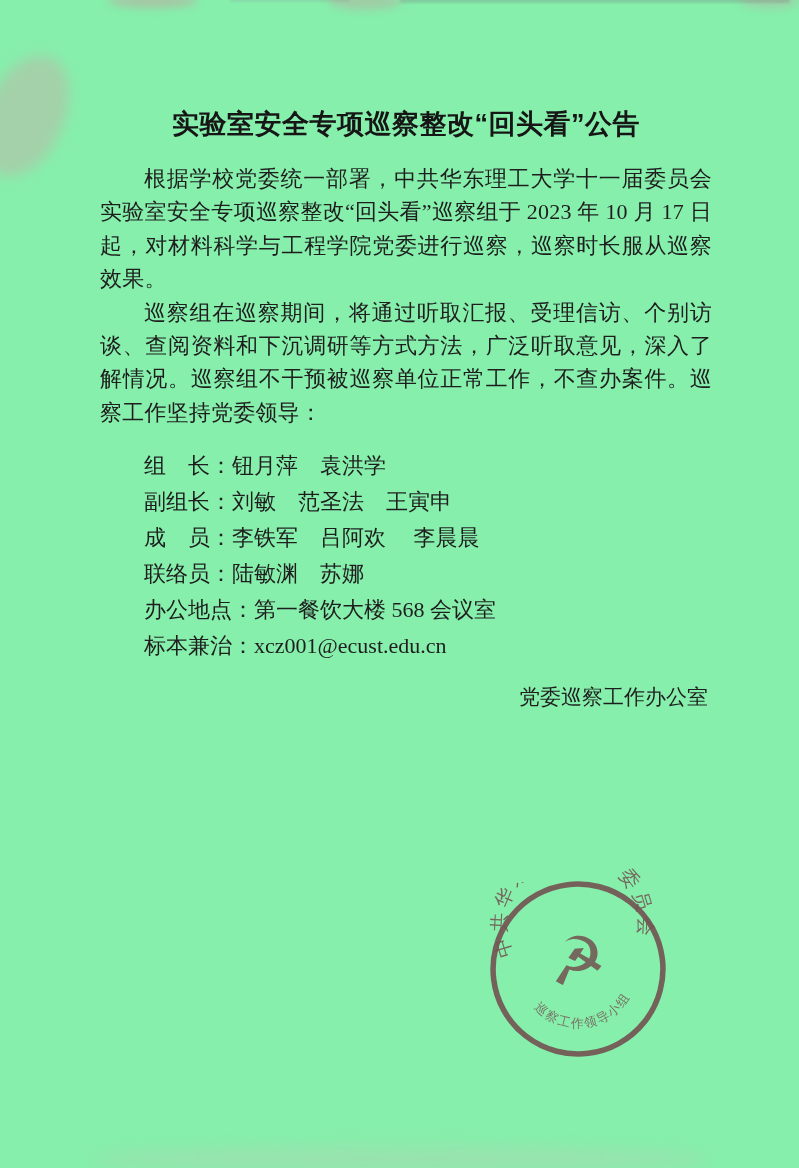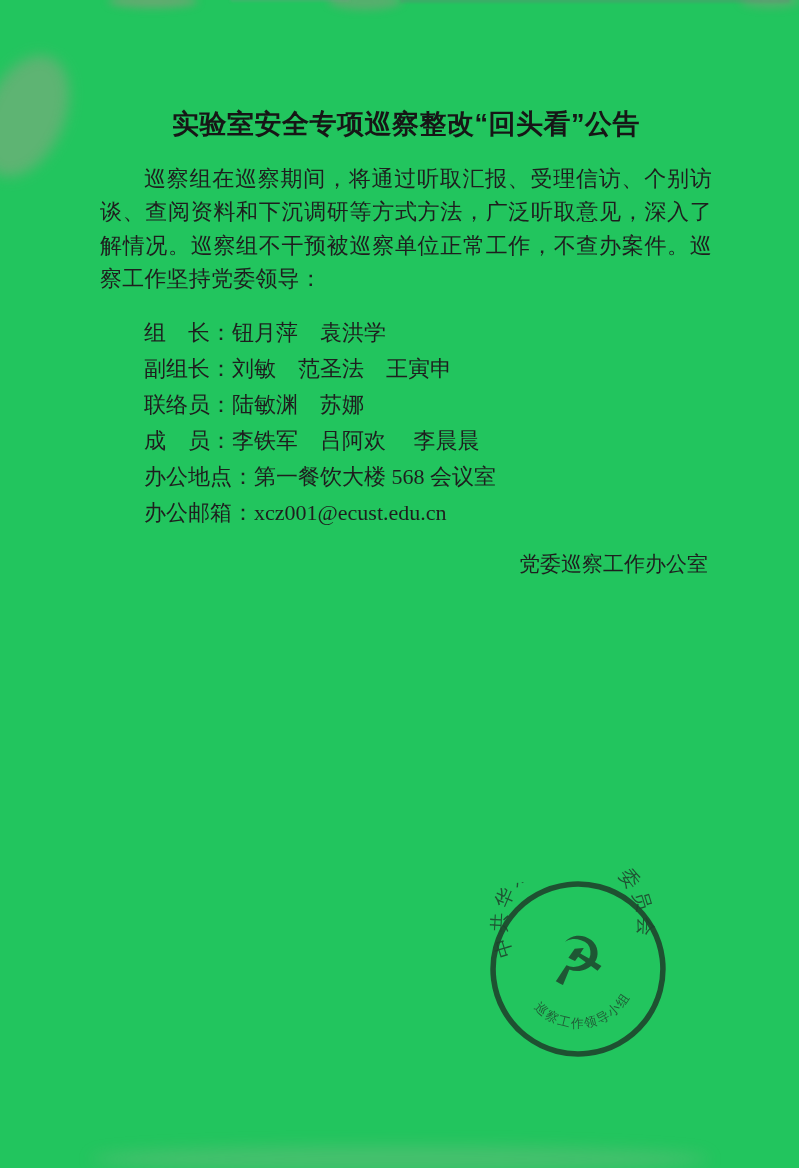--- a/index.html
+++ b/index.html
@@ -1,19 +1,19 @@
 <!DOCTYPE html>
 <html><head>
 <meta charset="utf-8">
 <style>
   html,body{margin:0;padding:0;}
   .page{
     position:relative;
     width:799px;height:1168px;
-    background:#22c55e;
+    background:#86efac;
     overflow:hidden;
     font-family:"Liberation Serif","DejaVu Serif",serif;
     color:#1e1e1e;
     text-decoration:underline;
   }
   
   .smudge{position:absolute;border-radius:50%;filter:blur(4px);pointer-events:none;}
   .smudge.pink-top1{left:108px;top:-6px;width:90px;height:14px;background:rgba(226,120,150,.35);}
   .smudge.pink-top2{left:328px;top:-8px;width:74px;height:18px;background:rgba(226,120,150,.28);}
   .smudge.pink-top3{left:740px;top:-6px;width:60px;height:14px;background:rgba(226,120,150,.25);}
@@ -78,29 +78,30 @@
   <div class="smudge pink-top2"></div>
   <div class="smudge pink-top3"></div>
   <div class="smudge gray-top"></div>
   <div class="smudge gray-top2"></div>
   <div class="smudge pink-left"></div>
   <div class="smudge pink-bottom"></div>
 
   <div class="content">
     <h1 class="title">实验室安全专项巡察整改“回头看”公告</h1>
 
+    <p class="para">根据学校党委统一部署，中共华东理工大学十一届委员会实验室安全专项巡察整改“回头看”巡察组于 2023 年 10 月 17 日起，对材料科学与工程学院党委进行巡察，巡察时长服从巡察效果。</p>
     <p class="para">巡察组在巡察期间，将通过听取汇报、受理信访、个别访谈、查阅资料和下沉调研等方式方法，广泛听取意见，深入了解情况。巡察组不干预被巡察单位正常工作，不查办案件。巡察工作坚持党委领导：</p>
 
     <div class="roster">
       <div class="roster-line">组　长：钮月萍　袁洪学</div>
       <div class="roster-line">副组长：刘敏　范圣法　王寅申</div>
+      <div class="roster-line">成　员：李铁军　吕阿欢　 李晨晨</div>
       <div class="roster-line">联络员：陆敏渊　苏娜</div>
-      <div class="roster-line">成　员：李铁军　吕阿欢　 李晨晨</div>
       <div class="roster-line">办公地点：第一餐饮大楼 568 会议室</div>
-      <div class="roster-line">办公邮箱：xcz001@ecust.edu.cn</div>
+      <div class="roster-line">标本兼治：xcz001@ecust.edu.cn</div>
     </div>
 
     <div class="signature">
       <div class="office">党委巡察工作办公室</div>
     </div>
   </div>
 
   <div class="seal">
     <svg viewBox="0 0 180 180" xmlns="http://www.w3.org/2000/svg">
       <defs>

